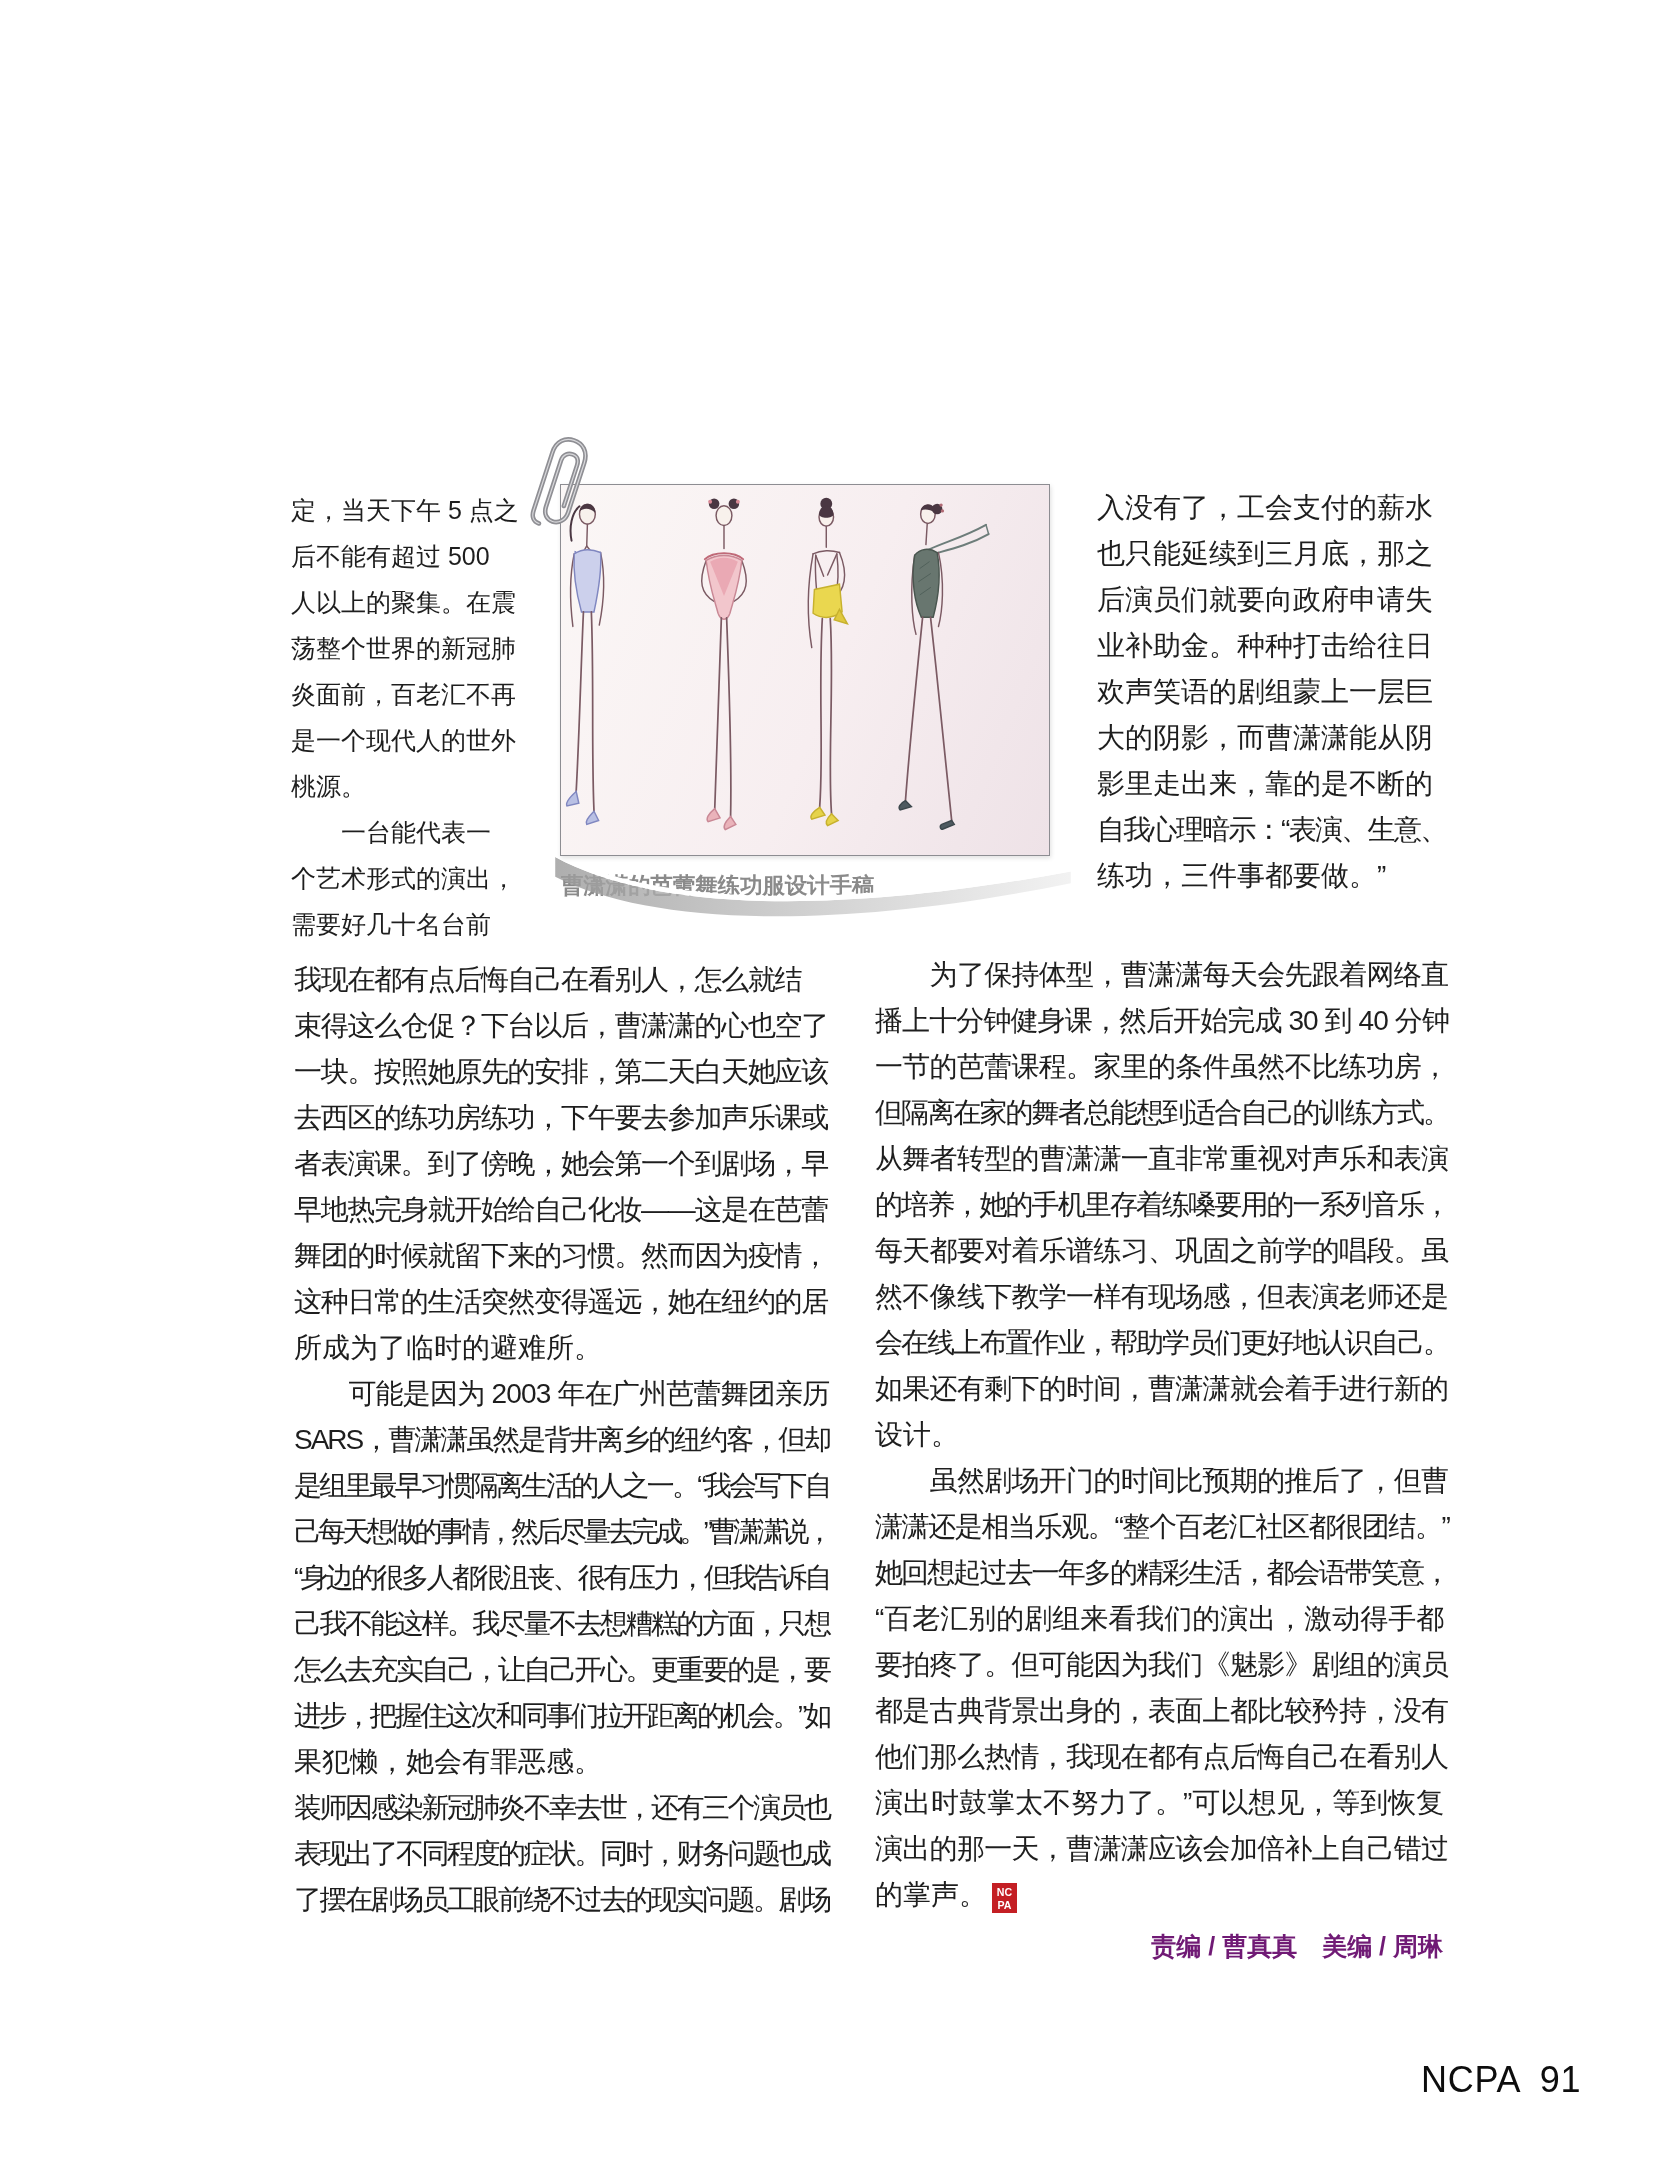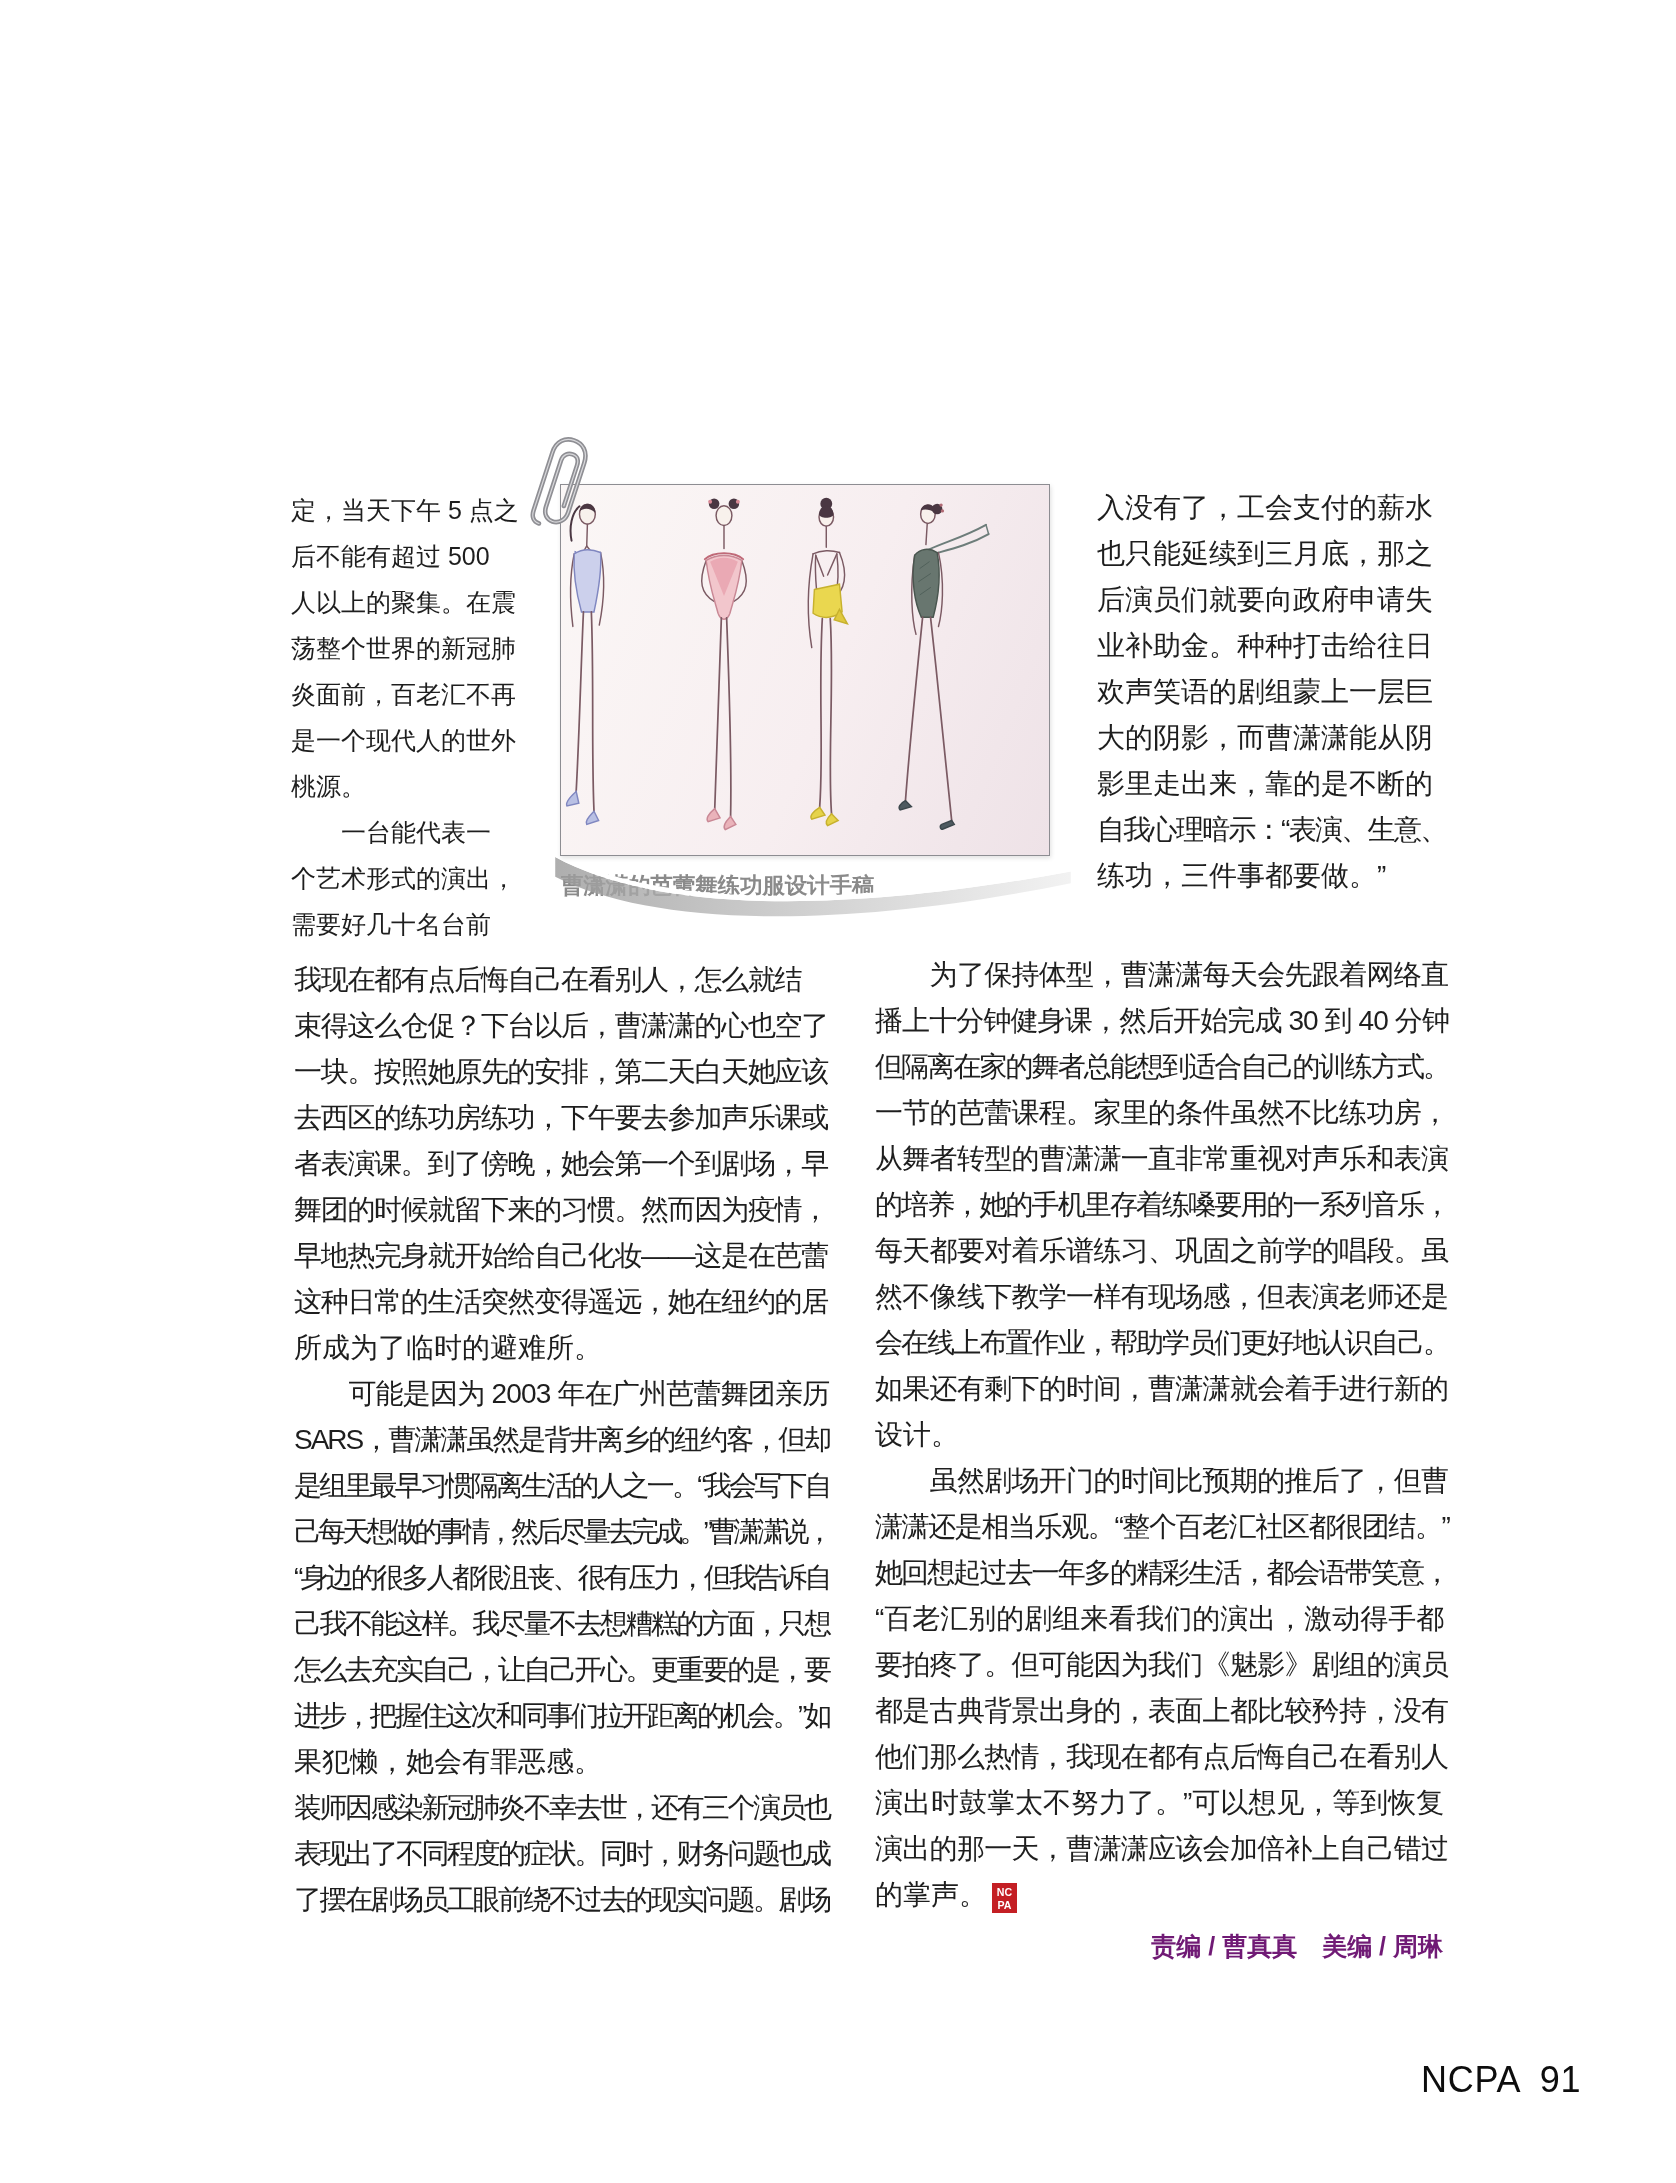--- a/index.html
+++ b/index.html
@@ -174,44 +174,44 @@
       <div class="line end">练功，三件事都要做。”</div>
     </div>
 
   <div class="col" id="colLW">
 
   <div class="line" style="letter-spacing: -1.3px;">我现在都有点后悔自己在看别人，怎么就结</div>
       <div class="line" style="letter-spacing: -1.3px;">束得这么仓促？下台以后，曹潇潇的心也空了</div>
       <div class="line" style="letter-spacing: -1.3px;">一块。按照她原先的安排，第二天白天她应该</div>
       <div class="line" style="letter-spacing: -1.3px;">去西区的练功房练功，下午要去参加声乐课或</div>
       <div class="line" style="letter-spacing: -1.3px; text-align: center;">者表演课。到了傍晚，她会第一个到剧场，早</div>
+      <div class="line" style="letter-spacing: -1.3px;">早地热完身就开始给自己化妆——这是在芭蕾</div>
       <div class="line" style="letter-spacing: -1.3px;">舞团的时候就留下来的习惯。然而因为疫情，</div>
-      <div class="line" style="letter-spacing: -1.3px;">早地热完身就开始给自己化妆——这是在芭蕾</div>
       <div class="line" style="letter-spacing: -1.3px;">这种日常的生活突然变得遥远，她在纽约的居</div>
       <div class="line end">所成为了临时的避难所。</div>
       <div class="line" style="letter-spacing: -0.8px;">　　可能是因为 2003 年在广州芭蕾舞团亲历</div>
       <div class="line" style="letter-spacing: -2px;">SARS，曹潇潇虽然是背井离乡的纽约客，但却</div>
       <div class="line" style="letter-spacing: -2.8px;">是组里最早习惯隔离生活的人之一。“我会写下自</div>
       <div class="line" style="letter-spacing: -3.9px;">己每天想做的事情，然后尽量去完成。”曹潇潇说，</div>
       <div class="line" style="letter-spacing: -2.8px;">“身边的很多人都很沮丧、很有压力，但我告诉自</div>
       <div class="line" style="letter-spacing: -2.5px;">己我不能这样。我尽量不去想糟糕的方面，只想</div>
       <div class="line" style="letter-spacing: -2.5px;">怎么去充实自己，让自己开心。更重要的是，要</div>
       <div class="line" style="letter-spacing: -2.8px;">进步，把握住这次和同事们拉开距离的机会。”如</div>
       <div class="line end">果犯懒，她会有罪恶感。</div>
       <div class="line" style="letter-spacing: -2.5px;">装师因感染新冠肺炎不幸去世，还有三个演员也</div>
       <div class="line" style="letter-spacing: -2.5px;">表现出了不同程度的症状。同时，财务问题也成</div>
       <div class="line" style="letter-spacing: -2.5px;">了摆在剧场员工眼前绕不过去的现实问题。剧场</div>
     </div>
 
   <div class="col" id="colRW">
 
   <div class="line" style="letter-spacing: -0.7px;">　　为了保持体型，曹潇潇每天会先跟着网络直</div>
       <div class="line" style="letter-spacing: -0.9px;">播上十分钟健身课，然后开始完成 30 到 40 分钟</div>
+      <div class="line" style="letter-spacing: -0.7px;">一节的芭蕾课程。家里的条件虽然不比练功房，</div>
       <div class="line" style="letter-spacing: -1.9px;">但隔离在家的舞者总能想到适合自己的训练方式。</div>
-      <div class="line" style="letter-spacing: -0.7px;">一节的芭蕾课程。家里的条件虽然不比练功房，</div>
       <div class="line" style="letter-spacing: -0.7px;">从舞者转型的曹潇潇一直非常重视对声乐和表演</div>
       <div class="line" style="letter-spacing: -1.9px;">的培养，她的手机里存着练嗓要用的一系列音乐，</div>
       <div class="line" style="letter-spacing: -0.7px;">每天都要对着乐谱练习、巩固之前学的唱段。虽</div>
       <div class="line" style="letter-spacing: -0.7px;">然不像线下教学一样有现场感，但表演老师还是</div>
       <div class="line" style="letter-spacing: -1.9px;">会在线上布置作业，帮助学员们更好地认识自己。</div>
       <div class="line" style="letter-spacing: -0.7px;">如果还有剩下的时间，曹潇潇就会着手进行新的</div>
       <div class="line end">设计。</div>
       <div class="line" style="letter-spacing: -0.7px;">　　虽然剧场开门的时间比预期的推后了，但曹</div>
       <div class="line" style="letter-spacing: -1.4px;">潇潇还是相当乐观。“整个百老汇社区都很团结。”</div>
       <div class="line" style="letter-spacing: -1.9px;">她回想起过去一年多的精彩生活，都会语带笑意，</div>

